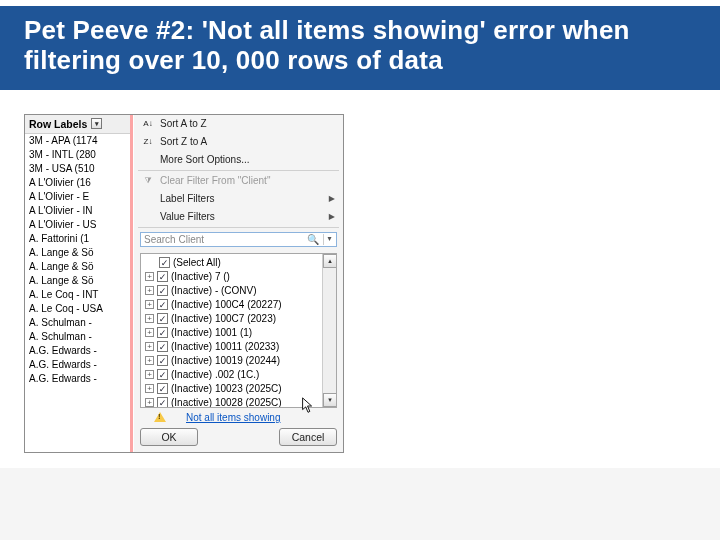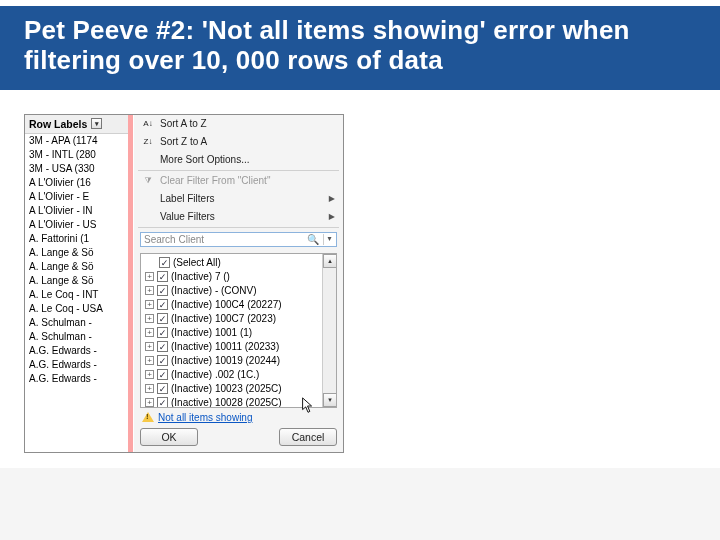--- a/index.html
+++ b/index.html
@@ -61,21 +61,21 @@
   .excel-wrap {
     display: flex;
     border: 1px solid #8d8d8d;
     background: #fff;
     font-family: Tahoma, Verdana, sans-serif;
     font-size: 10px;
     width: 320px;
   }
   .rowlabels {
     width: 108px;
-    border-right: 5px solid #fca5a5;
+    border-right: 3px solid #fca5a5;
     background: #fff;
   }
   .rl-header {
     font-weight: 700;
     font-size: 10.5px;
     padding: 3px 4px;
     border-bottom: 1px solid #d0d0d0;
     display: flex;
     align-items: center;
     gap: 4px;
@@ -178,22 +178,22 @@
   }
   .tree-spacer { width: 11px; display: inline-block; }
   .cbox {
     width: 11px; height: 11px;
     border: 1px solid #777;
     background: #fff;
     display: inline-flex; align-items: center; justify-content: center;
     font-size: 9px; color: #223;
   }
   .warning-row {
-    display: flex; align-items: center; gap: 4px;
-    padding: 2px 8px 1px 8px;
+    display: flex; align-items: center; gap: 20px;
+    padding: 2px 8px 1px 20px;
     font-size: 10px;
   }
   .warn-icon {
     width: 0; height: 0;
     border-left: 6px solid transparent;
     border-right: 6px solid transparent;
     border-bottom: 10px solid #f7c948;
     position: relative;
   }
   .warn-icon::after {
@@ -239,21 +239,21 @@
     <div class="shot">
       <div class="excel-wrap" style="position:relative;">
 
         <div class="rowlabels">
           <div class="rl-header">
             <span>Row Labels</span>
             <span class="drop">▾</span>
           </div>
           <div class="rl-item">3M - APA (1174</div>
           <div class="rl-item">3M - INTL (280</div>
-          <div class="rl-item">3M - USA (330</div>
+          <div class="rl-item">3M - USA (510</div>
           <div class="rl-item">A L'Olivier (16</div>
           <div class="rl-item">A L'Olivier - E</div>
           <div class="rl-item">A L'Olivier - IN</div>
           <div class="rl-item">A L'Olivier - US</div>
           <div class="rl-item">A. Fattorini (1</div>
           <div class="rl-item">A. Lange &amp; Sö</div>
           <div class="rl-item">A. Lange &amp; Sö</div>
           <div class="rl-item">A. Lange &amp; Sö</div>
           <div class="rl-item">A. Le Coq - INT</div>
           <div class="rl-item">A. Le Coq - USA</div>

